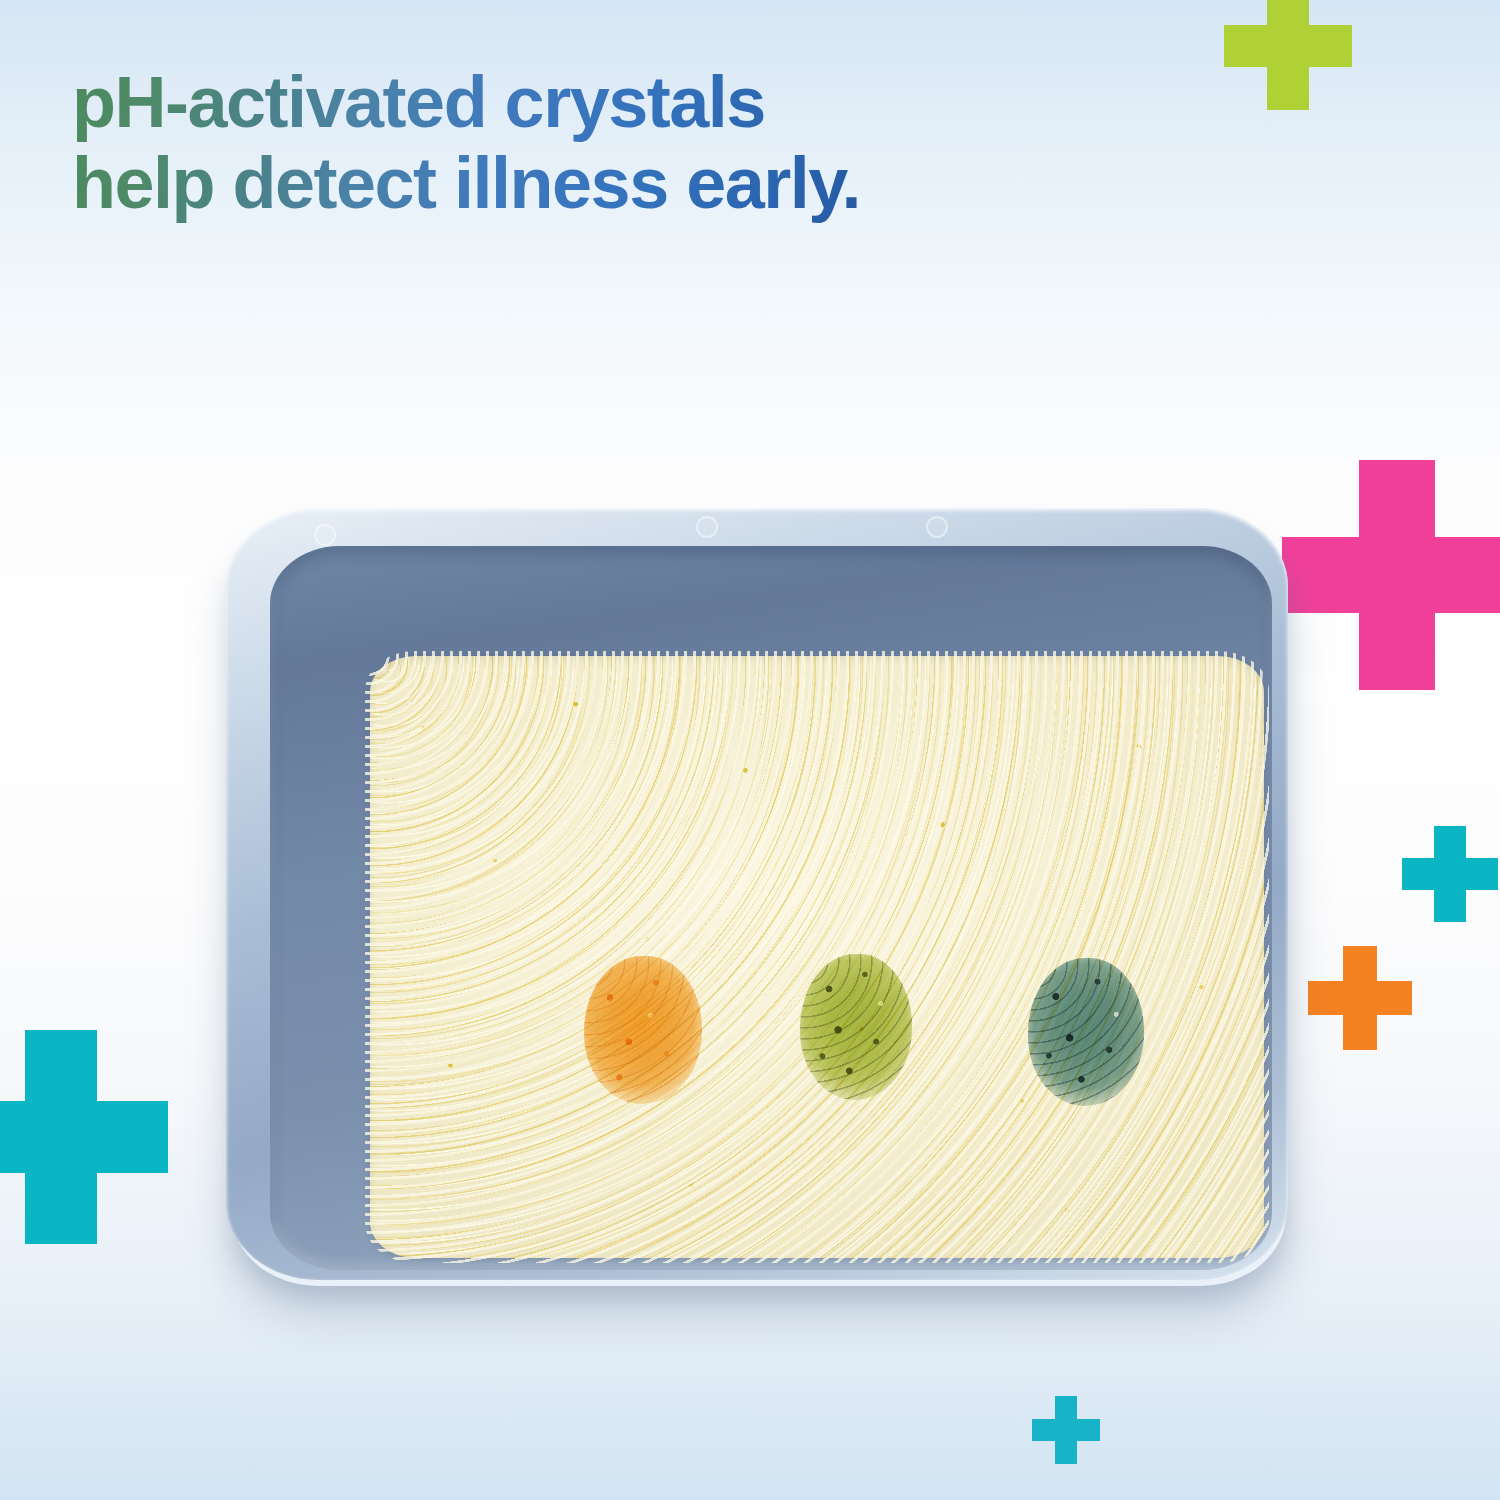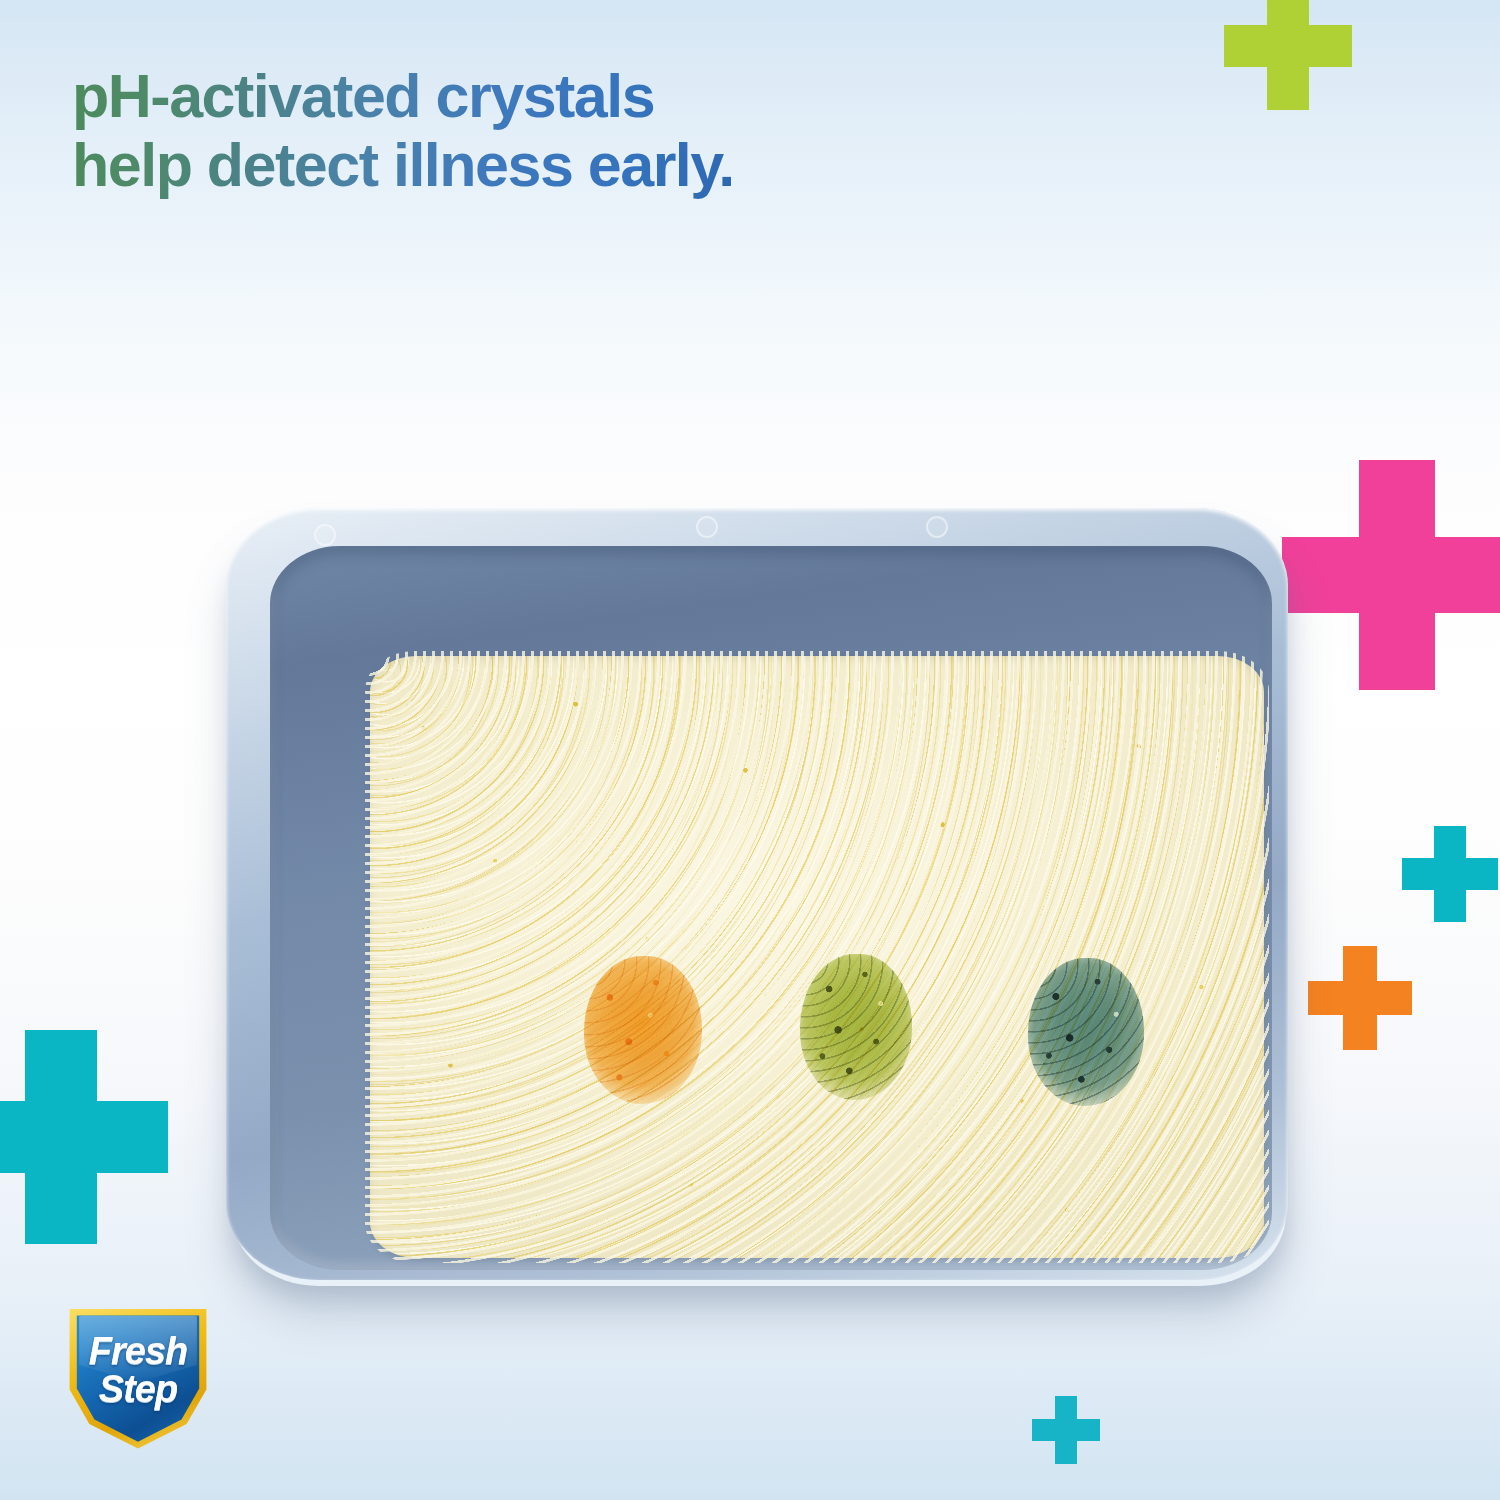--- a/index.html
+++ b/index.html
@@ -48,21 +48,21 @@
     left: 33.333%;
     width: 33.334%;
   }
 
   
   #headline {
     position: absolute;
     left: 72px;
     top: 62px;
     width: 1340px;
-    font-size: 61px;
+    font-size: 72px;
     font-weight: bold;
     line-height: 1.13;
     letter-spacing: -1.5px;
     white-space: pre-line;
     background-image: linear-gradient(100deg,
         #4d8a5c 0%,
         #4e8a68 6%,
         #4b8288 14%,
         #4a82a8 22%,
         #3f79bd 32%,
@@ -390,21 +390,14 @@
 
           <div class="ph-spot" id="spot-teal">
             <span class="speck"></span>
           </div>
 
         </div>
       </div>
     </div>
   </div>
 
-  <div id="logo">
-    <div id="logo-shield"></div>
-    <div id="logo-inner"></div>
-    <div id="logo-gloss"></div>
-    <div class="logo-word" id="logo-word-fresh">Fresh</div>
-    <div class="logo-word" id="logo-word-step">Step</div>
-  </div>
 
 </div>
 
 </body></html>

